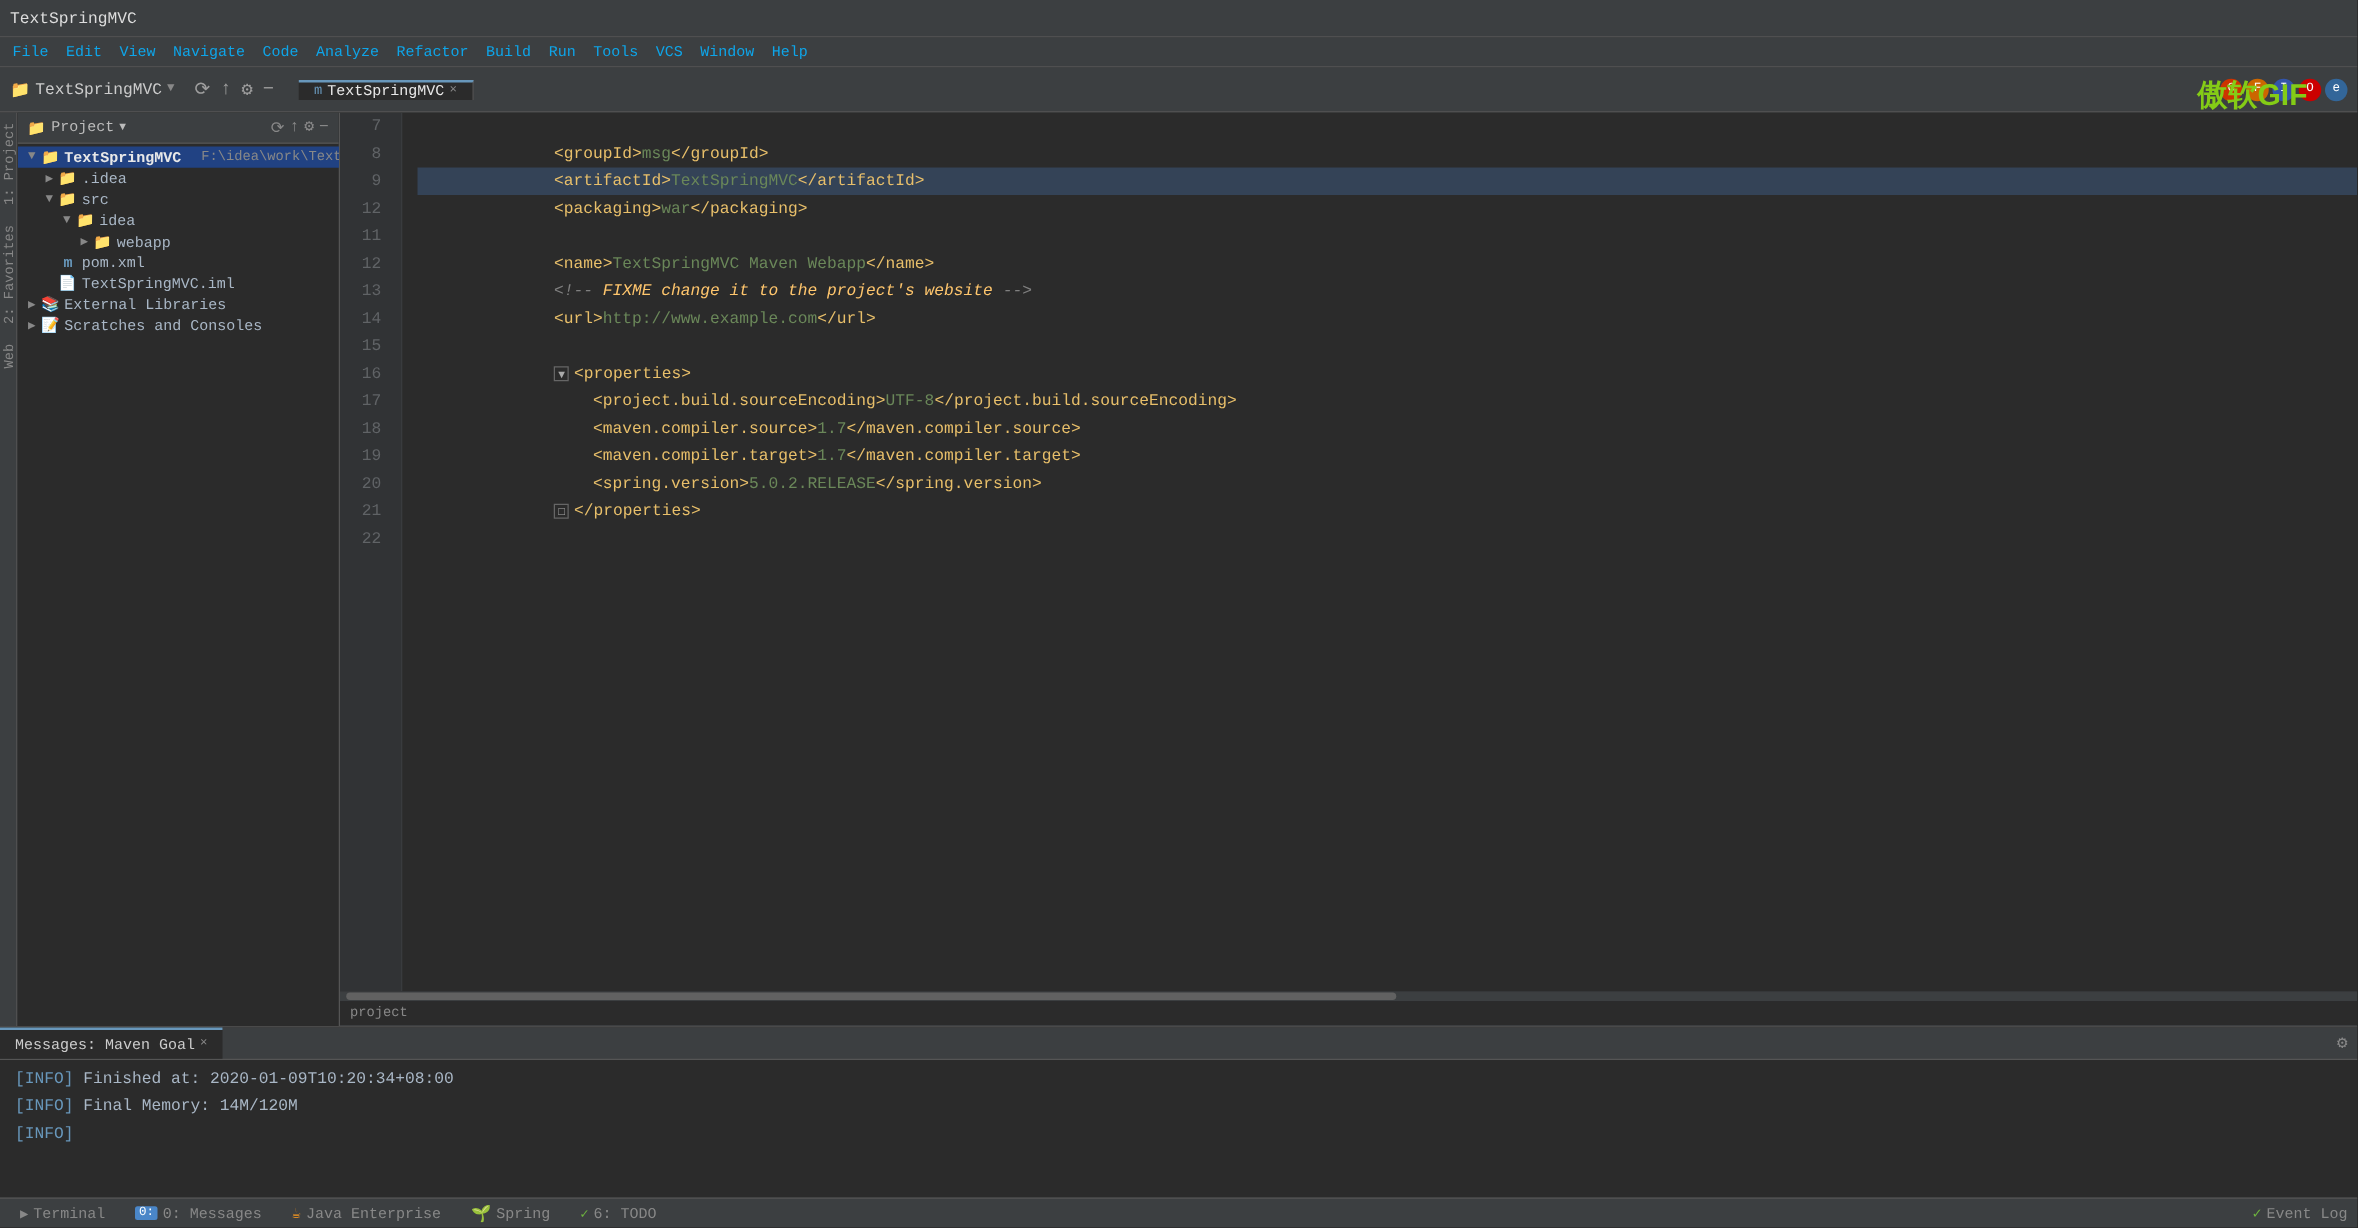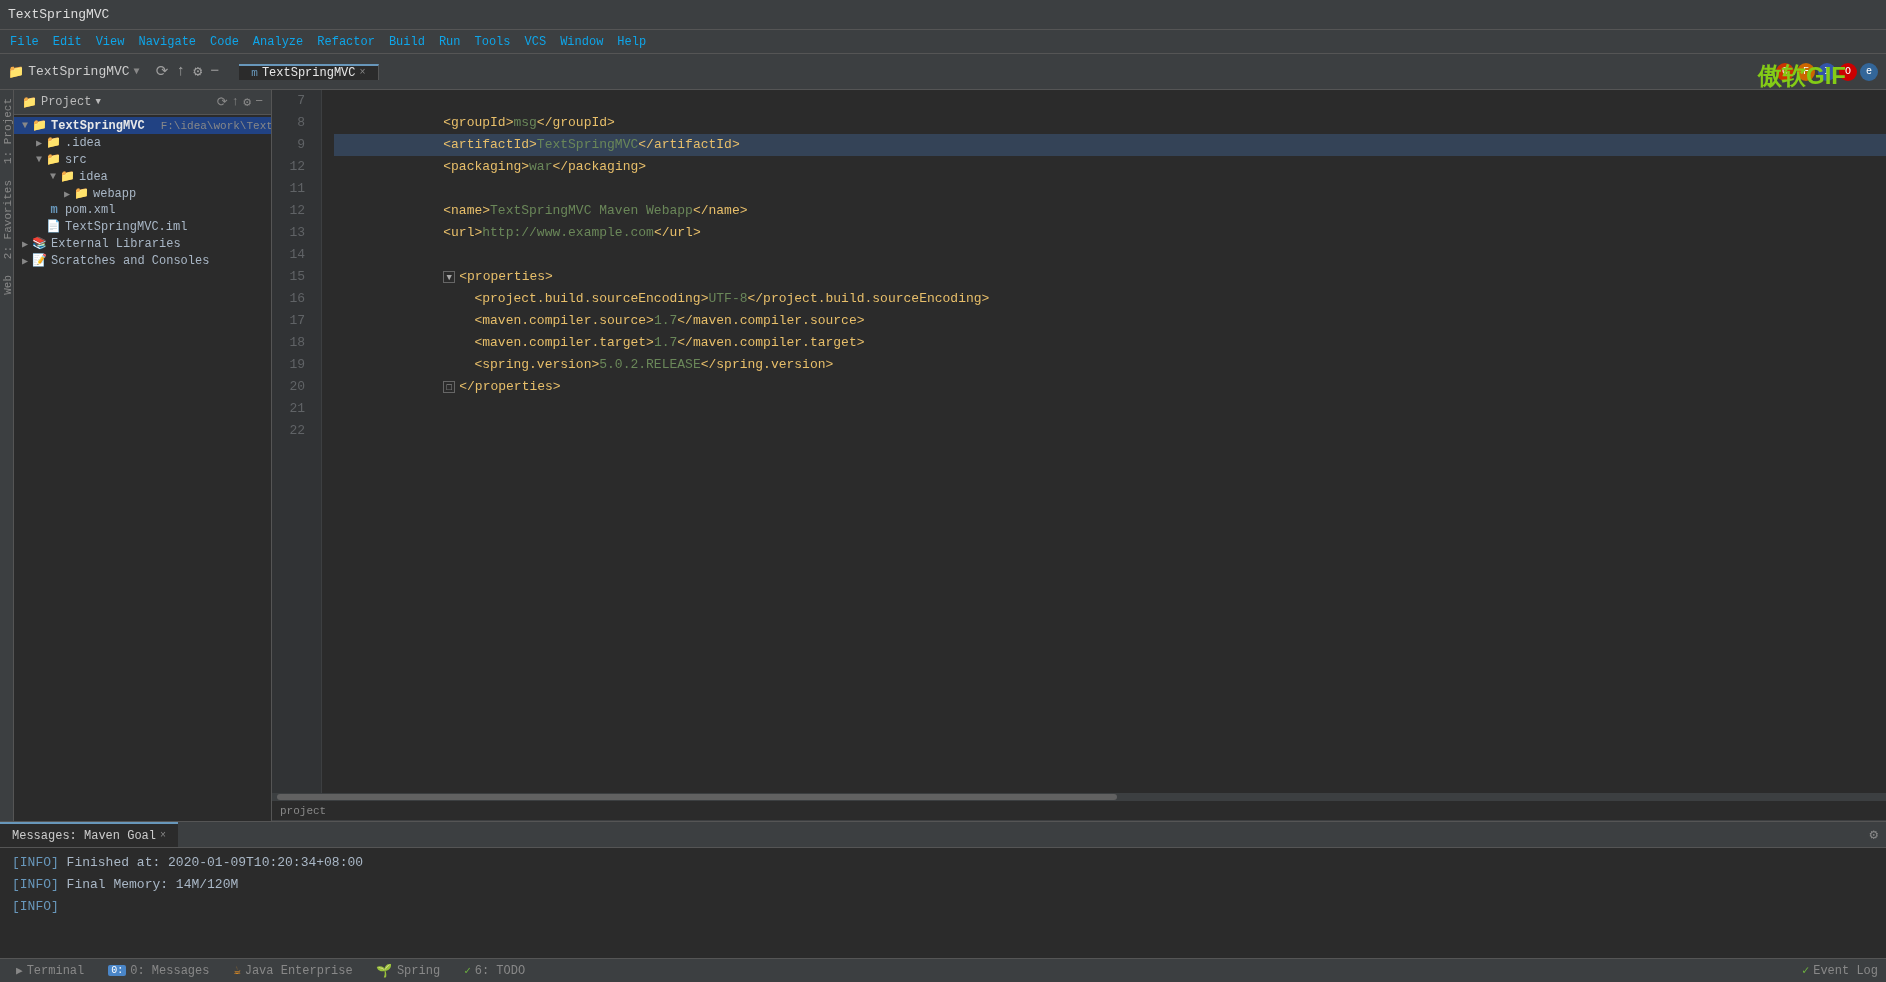--- a/index.html
+++ b/index.html
@@ -521,20 +521,23 @@
         <div class="code-line highlighted">
           <span style="color:#a9b7c6;">    </span><span class="tag">&lt;packaging&gt;</span><span class="value">war</span><span class="tag">&lt;/packaging&gt;</span>
         </div>
 
         <div class="code-line">&nbsp;</div>
 
         <div class="code-line">
           <span style="color:#a9b7c6;">    </span><span class="tag">&lt;name&gt;</span><span class="value">TextSpringMVC Maven Webapp</span><span class="tag">&lt;/name&gt;</span>
         </div>
 
+        <div class="code-line">
+          <span style="color:#a9b7c6;">    </span><span class="comment">&lt;!-- </span><span class="fixme">FIXME change it to the project's website</span><span class="comment"> --&gt;</span>
+        </div>
 
         <div class="code-line">
           <span style="color:#a9b7c6;">    </span><span class="tag">&lt;url&gt;</span><span class="value">http://www.example.com</span><span class="tag">&lt;/url&gt;</span>
         </div>
 
         <div class="code-line">&nbsp;</div>
 
         <div class="code-line">
           <span style="color:#a9b7c6;">    </span><span class="fold-marker">▼</span><span class="tag">&lt;properties&gt;</span>
         </div>

